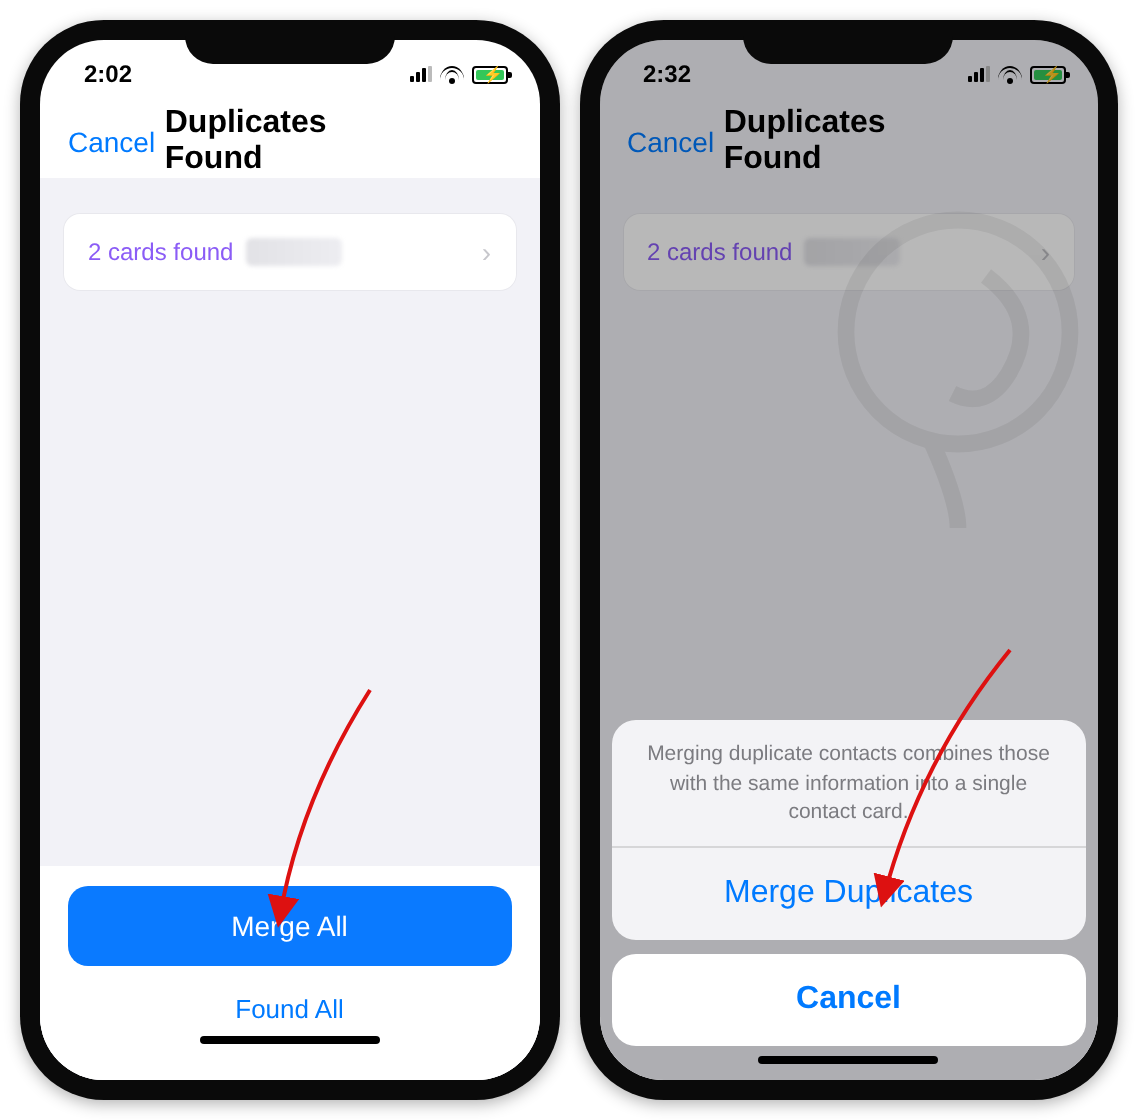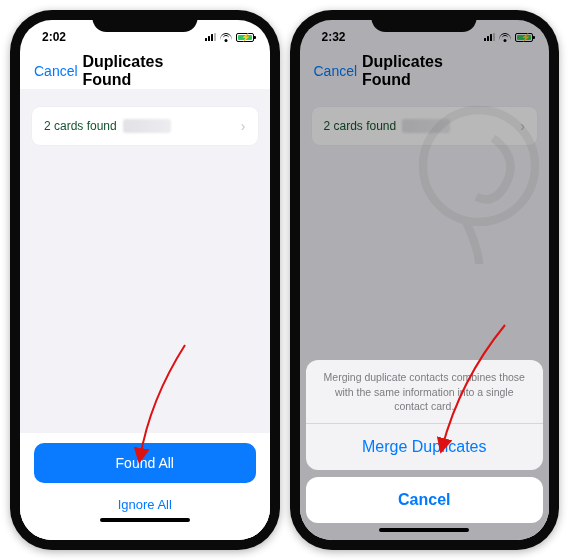--- a/index.html
+++ b/index.html
@@ -175,21 +175,21 @@
     border-radius: 8px;
     height: 38px;
     display: flex;
     align-items: center;
     justify-content: space-between;
     padding: 0 12px;
     box-shadow: 0 0 0 0.5px rgba(0,0,0,0.04);
   }
   .list-row .label {
     font-size: 12px;
-    color: #14532d;
+    color: #8b5cf6;
   }
   .blur-rect {
     width: 48px;
     height: 14px;
     border-radius: 3px;
     background: linear-gradient(90deg, #e2e2e6, #ededf1);
     filter: blur(1px);
     margin-left: 6px;
   }
   .row-left { display:flex; align-items:center; }
@@ -337,22 +337,22 @@
         <div class="list-row">
           <div class="row-left">
             <span class="label">2 cards found</span>
             <span class="blur-rect"></span>
           </div>
           <span class="chev">›</span>
         </div>
       </div>
 
       <div class="bottom-actions">
-        <div class="primary-btn">Found All</div>
-        <div class="secondary-link">Ignore All</div>
+        <div class="primary-btn">Merge All</div>
+        <div class="secondary-link">Found All</div>
         <div class="home-ind"></div>
       </div>
     </div>
 
     <svg class="arrow-svg" style="left:100px; top:320px;" width="80" height="130">
       <defs>
         <marker id="ah1" markerWidth="8" markerHeight="8" refX="5" refY="4" orient="auto">
           <path d="M0,0 L8,4 L0,8 Z" fill="#d11"></path>
         </marker>
       </defs>

